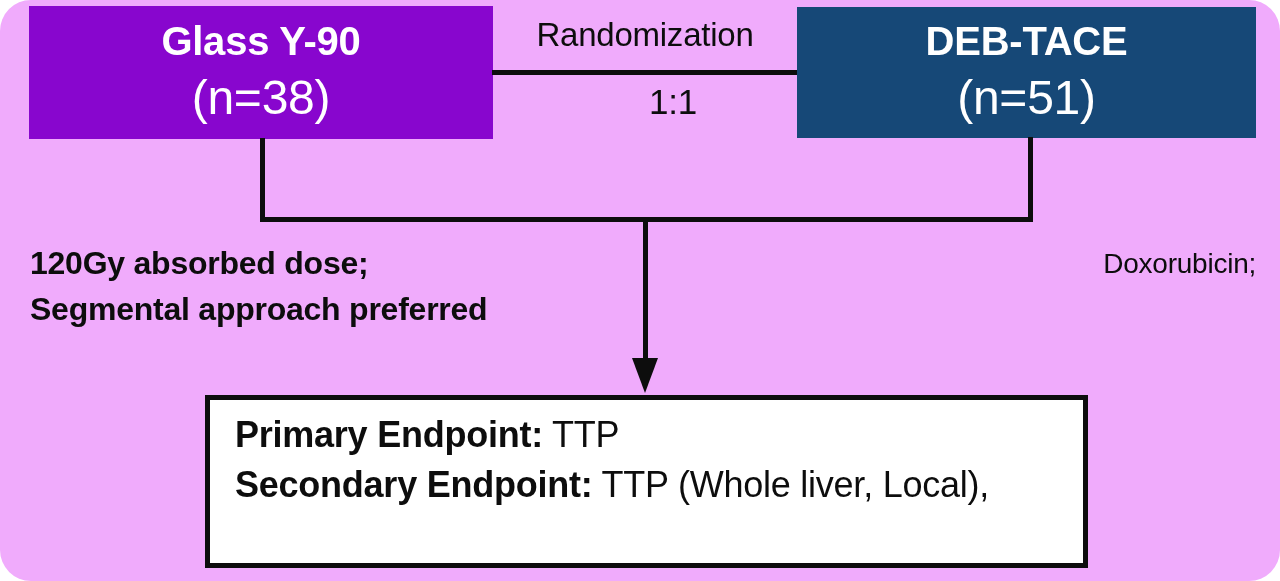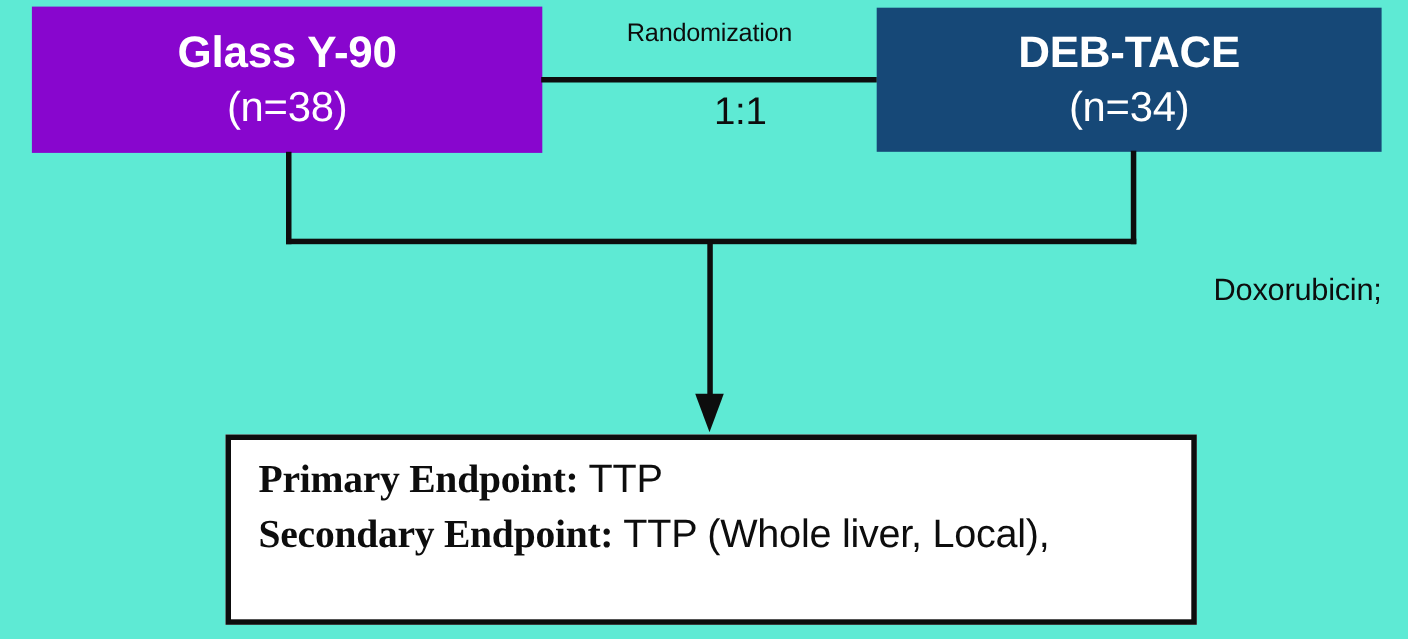--- a/index.html
+++ b/index.html
@@ -7,44 +7,45 @@
     margin: 0;
     padding: 0;
     background: #ffffff;
     font-family: "Liberation Sans", sans-serif;
     color: #0d0d0d;
   }
   .canvas {
     position: relative;
     width: 1280px;
     height: 581px;
-    background: #5eead4;
+    background: #f0abfc;
     overflow: hidden;
     letter-spacing: -0.015em;
+    border-radius: 31px;
   }
   
   .arm-box {
     position: absolute;
     color: #ffffff;
     display: flex;
     flex-direction: column;
     align-items: center;
     justify-content: center;
     text-align: center;
     line-height: 1.3;
   }
   .arm-box .arm-title { font-size: 40px; font-weight: bold; }
-  .arm-box .arm-sub   { font-size: 38px; font-weight: normal; }
+  .arm-box .arm-sub   { font-size: 48px; font-weight: normal; }
   .box-purple { left: 29px; top: 6px; width: 464px; height: 133px; background: #8806CE; }
   .box-navy   { left: 797px; top: 7px; width: 459px; height: 131px; background: #164877; }
 
   
   .rand-label {
     position: absolute; left: 493px; top: 16px; width: 304px;
-    text-align: center; font-size: 23px; font-weight: normal;
+    text-align: center; font-size: 33px; font-weight: normal;
   }
   .rand-line {
     position: absolute; left: 492px; top: 70px; width: 305px; height: 5px;
     background: #0d0d0d;
   }
   .rand-ratio {
     position: absolute; left: 493px; top: 82px; width: 360px;
     text-align: center; font-size: 35px; font-weight: normal;
   }
 
@@ -79,47 +80,51 @@
   .endpoint-box {
     position: absolute; left: 205px; top: 395px;
     width: 883px; height: 173px;
     border: 5px solid #0d0d0d;
     background: #ffffff;
     box-sizing: border-box;
     padding: 10px 8px 0 25px;
     font-size: 36px; line-height: 50px;
     white-space: nowrap;
   }
-  .endpoint-box .b { font-weight: bold; font-family: Liberation Serif, serif; }
+  .endpoint-box .b { font-weight: bold; }
 </style>
 </head>
 <body>
 
 <div class="canvas">
 
   <div class="arm-box box-purple">
     <div class="arm-title">Glass Y-90</div>
     <div class="arm-sub">(n=38)</div>
   </div>
 
   <div class="arm-box box-navy">
     <div class="arm-title">DEB-TACE</div>
-    <div class="arm-sub">(n=34)</div>
+    <div class="arm-sub">(n=51)</div>
   </div>
 
   <div class="rand-label">Randomization</div>
   <div class="line rand-line"></div>
   <div class="rand-ratio">1:1</div>
 
   <div class="line vline-left"></div>
   <div class="line vline-right"></div>
   <div class="line hline-merge"></div>
   <div class="line arrow-shaft"></div>
   <div class="arrow-head"></div>
 
+  <div class="note-left">
+    <div>120Gy absorbed dose;</div>
+    <div>Segmental approach preferred</div>
+  </div>
 
   <div class="note-right">
     <div>Doxorubicin;</div>
   </div>
 
   <div class="endpoint-box">
     <div><span class="b">Primary Endpoint:</span><span> TTP</span></div>
     <div><span class="b">Secondary Endpoint:</span><span> TTP (Whole liver, Local),</span></div>
   </div>
 

